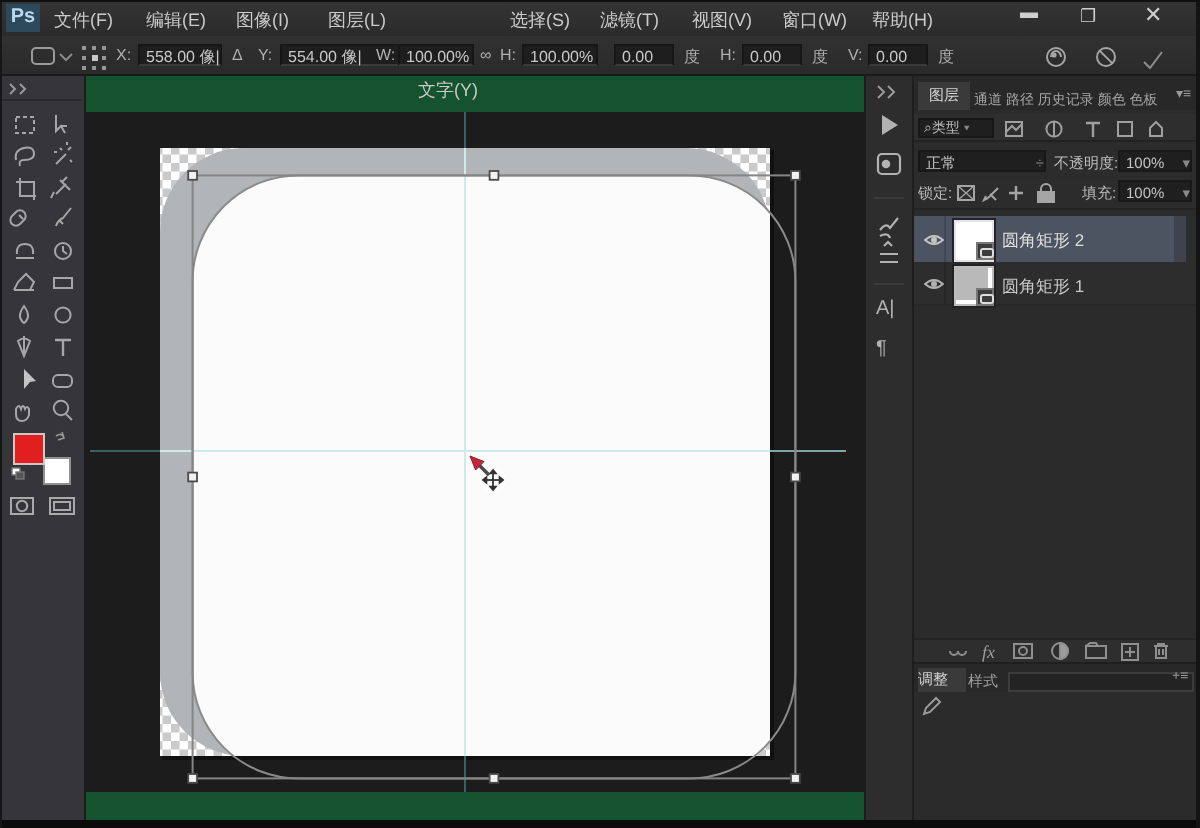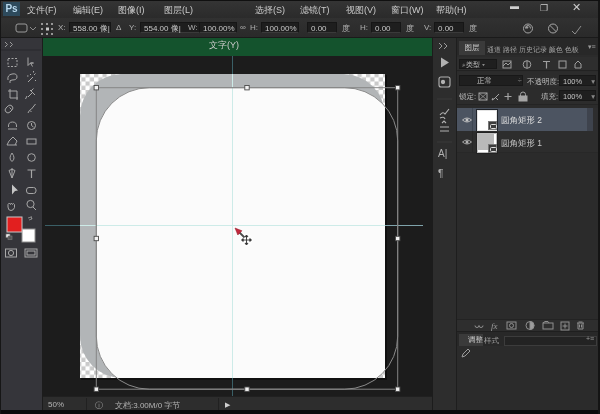--- a/index.html
+++ b/index.html
@@ -263,21 +263,21 @@
           <path d="M2,7 l3,-3 l2,2 l3,-3"></path>
         <circle cx="26" cy="5.5" r="3.8"></circle>
           <path d="M26,1.7 v7.6"></path>
         <path d="M42,2.5 h7 m-3.5,0 v7" stroke-width="1.2"></path>
         <rect x="58" y="2" width="7" height="7"></rect>
         <path d="M74,9 v-4 l3,-3 l3,3 v4 Z"></path>
       </g>
     </svg>
 
     <div class="abs" style="left:0;top:34px;width:143px;height:16px;background:#2c2c2c;"></div>
-    <div class="abs" style="left:2px;top:37px;width:64px;height:11px;background:#1f1f1f;border:1px solid #181818;color:#c4c4c4;font-size:7.5px;line-height:11px;padding-left:17px;box-sizing:border-box;font-family:Liberation Mono, monospace;">正常<span style="float:right;color:#888;">÷</span></div>
+    <div class="abs" style="left:2px;top:37px;width:64px;height:11px;background:#1f1f1f;border:1px solid #181818;color:#c4c4c4;font-size:7.5px;line-height:11px;padding-left:3px;box-sizing:border-box;">正常<span style="float:right;color:#888;">÷</span></div>
     <div class="abs prow" style="left:70px;top:39px;">不透明度:</div>
     <div class="abs" style="left:102px;top:37px;width:37px;height:11px;background:#1f1f1f;border:1px solid #181818;color:#c4c4c4;font-size:7.5px;line-height:11px;padding-left:3px;box-sizing:border-box;">100% <span style="float:right;color:#888;">▾</span></div>
 
     <div class="abs" style="left:0;top:51px;width:143px;height:16px;background:#2c2c2c;border-bottom:1px solid #242424;box-sizing:border-box;"></div>
     <div class="abs prow" style="left:2px;top:54px;">锁定:</div>
     <svg class="abs" style="left:20px;top:52px;" width="64px" height="13">
       <g stroke="#a5a5a5" fill="none" stroke-width="1">
         <rect x="2" y="3" width="8" height="7"></rect>
           <path d="M2,3 l8,7 m0,-7 l-8,7" stroke-width="0.7"></path>
         <path d="M17,9 l5,-5 m-5,5 l-2,1 l1,-2 m2,-1 l3,3"></path>
@@ -327,34 +327,26 @@
           <path d="M57,1.5 v8 M57,1.5 a4,4 0 0 1 0,8" fill="#9d9d9d"></path>
         <rect x="70" y="3" width="10" height="6"></rect>
           <path d="M70,3 l2,-1.5 h3 l1,1.5"></path>
         <rect x="88" y="2" width="8" height="8"></rect>
           <path d="M92,3.5 v5 m-2.5,-2.5 h5"></path>
         <path d="M104,3 h7 m-6,0 v6 h5 v-6 m-4.5,-1 h4 m-3,2.5 v3 m2,-3 v3"></path>
       </g>
     </svg>
 
     <div class="abs" style="left:0;top:294px;width:143px;height:14px;background:#282828;"></div>
-    <div class="abs" style="left:2px;top:296px;width:24px;height:12px;background:#3a3a3a;color:#d0d0d0;font-size:7.5px;text-align:right;line-height:12px;">调整</div>
+    <div class="abs" style="left:2px;top:296px;width:24px;height:12px;background:#3a3a3a;color:#d0d0d0;font-size:7.5px;text-align:left;line-height:12px;">调整</div>
     <div class="abs prow" style="left:27px;top:298px;color:#9f9f9f;">样式</div>
     <div class="abs" style="left:47px;top:298px;width:91px;height:8px;background:#232323;border:1px solid #3c3c3c;"></div>
     <div class="abs" style="left:129px;top:297px;color:#9a9a9a;font-size:7px;">+≡</div>
     <svg class="abs" style="left:3px;top:309px;" width="12" height="12">
         <path d="M2,10 l1,-3 l5,-5 l2,2 l-5,5 Z" fill="none" stroke="#9a9a9a" stroke-width="1"></path>
       </svg>
   </div>
 
-  <div id="statusbar" class="abs">
-    <span class="abs" style="left:5px;top:3px;">50%</span>
-    <span class="abs" style="left:52px;top:3px;color:#999;">ⓘ</span>
-    <span class="abs" style="left:72px;top:3px;">文档:3.00M/0 字节</span>
-    <span class="abs" style="left:182px;top:3.5px;font-size:7px;color:#cfcfcf;">▶</span>
-      <span class="abs" style="left:43px;top:1px;width:1px;height:12px;background:#212121;"></span>
-      <span class="abs" style="left:175px;top:1px;width:1px;height:12px;background:#212121;"></span>
-  </div>
   <div id="blackstrip" class="abs"></div>
   <div class="abs" style="left:0;top:0;width:1px;height:414px;background:#161616;"></div>
   <div class="abs" style="left:598px;top:0;width:2px;height:414px;background:#141414;"></div>
   <div class="abs" style="left:0;top:0;width:600px;height:1px;background:#101010;"></div>
 </div>
 
 </body></html>

